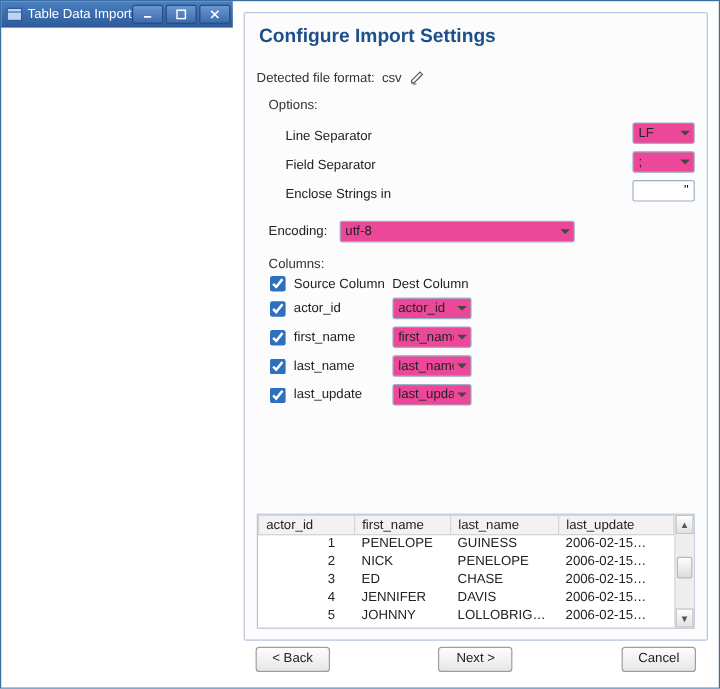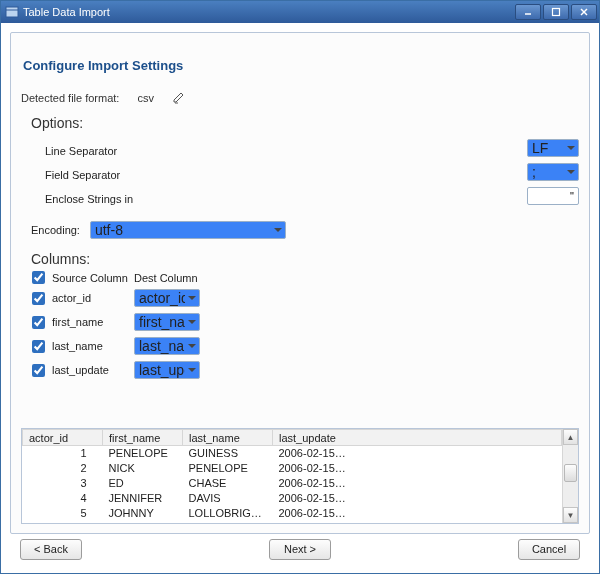--- a/index.html
+++ b/index.html
@@ -11,21 +11,21 @@
     width: 600px;
     height: 574px;
     overflow: hidden;
     color: #222;
   }
   .window {
     width: 600px;
     height: 574px;
     border: 1px solid #3a6ea5;
     display: flex;
-    flex-direction: column;
+    flex-direction: row;
     background: #fff;
   }
   .titlebar {
     height: 22px;
     background: linear-gradient(to bottom, #4a7fc0 0%, #2e5a9a 100%);
     display: flex;
     align-items: center;
     padding: 0 2px 0 4px;
     color: #fff;
   }
@@ -60,36 +60,36 @@
     border-radius: 2px;
     padding: 9px 10px;
     display: flex;
     flex-direction: column;
     overflow: hidden;
     background: #fcfcfc;
   }
   .heading {
     color: #1c4f8b;
     font-weight: bold;
-    font-size: 13px;
-    margin: 16px 0 18px 2px;
+    font-size: 16px;
+    margin: 2px 0 18px 2px;
   }
   .detected-row {
     display: flex;
     align-items: center;
-    gap: 18px;
+    gap: 6px;
     color: #333;
     margin-bottom: 6px;
   }
   .small-icon {
     width: 14px; height: 14px;
     display: inline-flex;
   }
   .section-label {
-    font-size: 14px;
+    font-size: 11px;
     color: #333;
     margin: 4px 0 2px 10px;
   }
   .options-block {
     margin: 0 0 10px 10px;
   }
   .opt-row {
     display: flex;
     align-items: flex-end;
     height: 22px;
@@ -102,24 +102,24 @@
   }
   .opt-row .opt-spacer { flex: 1; }
   .opt-row .opt-field {
     width: 52px;
     display: flex;
     align-items: center;
   }
   .combo {
     height: 18px;
     border: 1px solid #9bb0c7;
-    background: #3b82f6;
-    display: flex;
-    align-items: center;
-    font-size: 14px;
+    background: #ec4899;
+    display: flex;
+    align-items: center;
+    font-size: 11px;
     padding: 0 0 0 4px;
     cursor: default;
     border-radius: 2px;
   }
   .combo .combo-text { flex: 1; overflow: hidden; white-space: nowrap; }
   .combo .combo-arrow {
     width: 14px;
     display: flex; align-items: center; justify-content: center;
     color: #444;
   }

